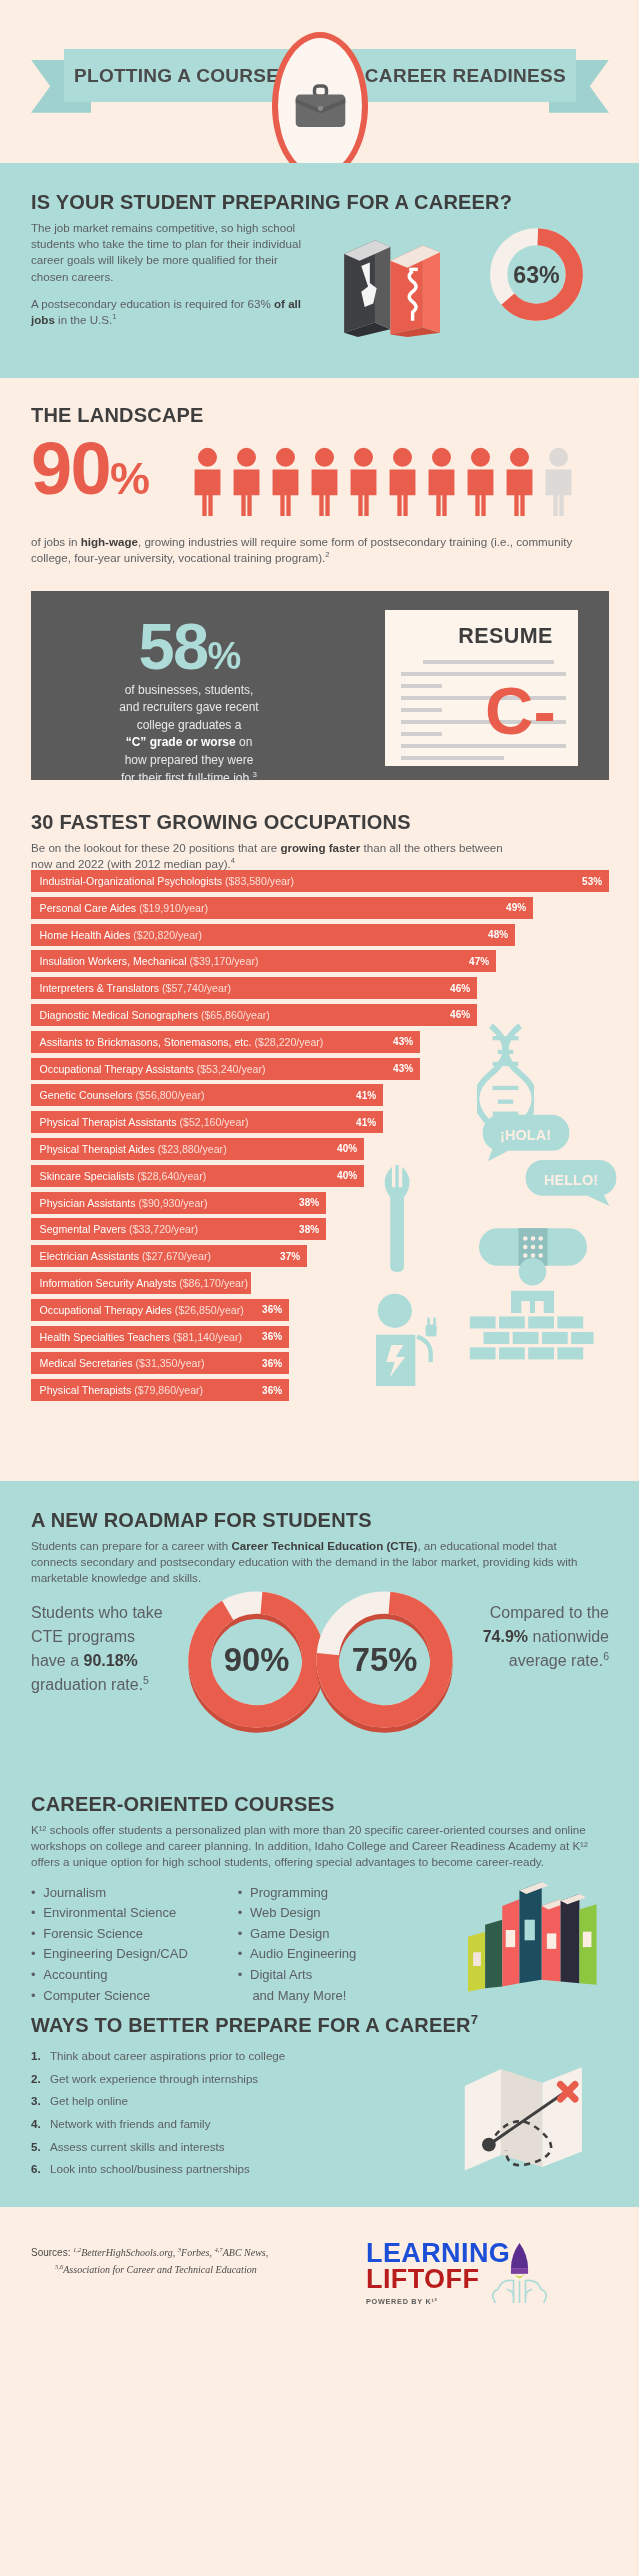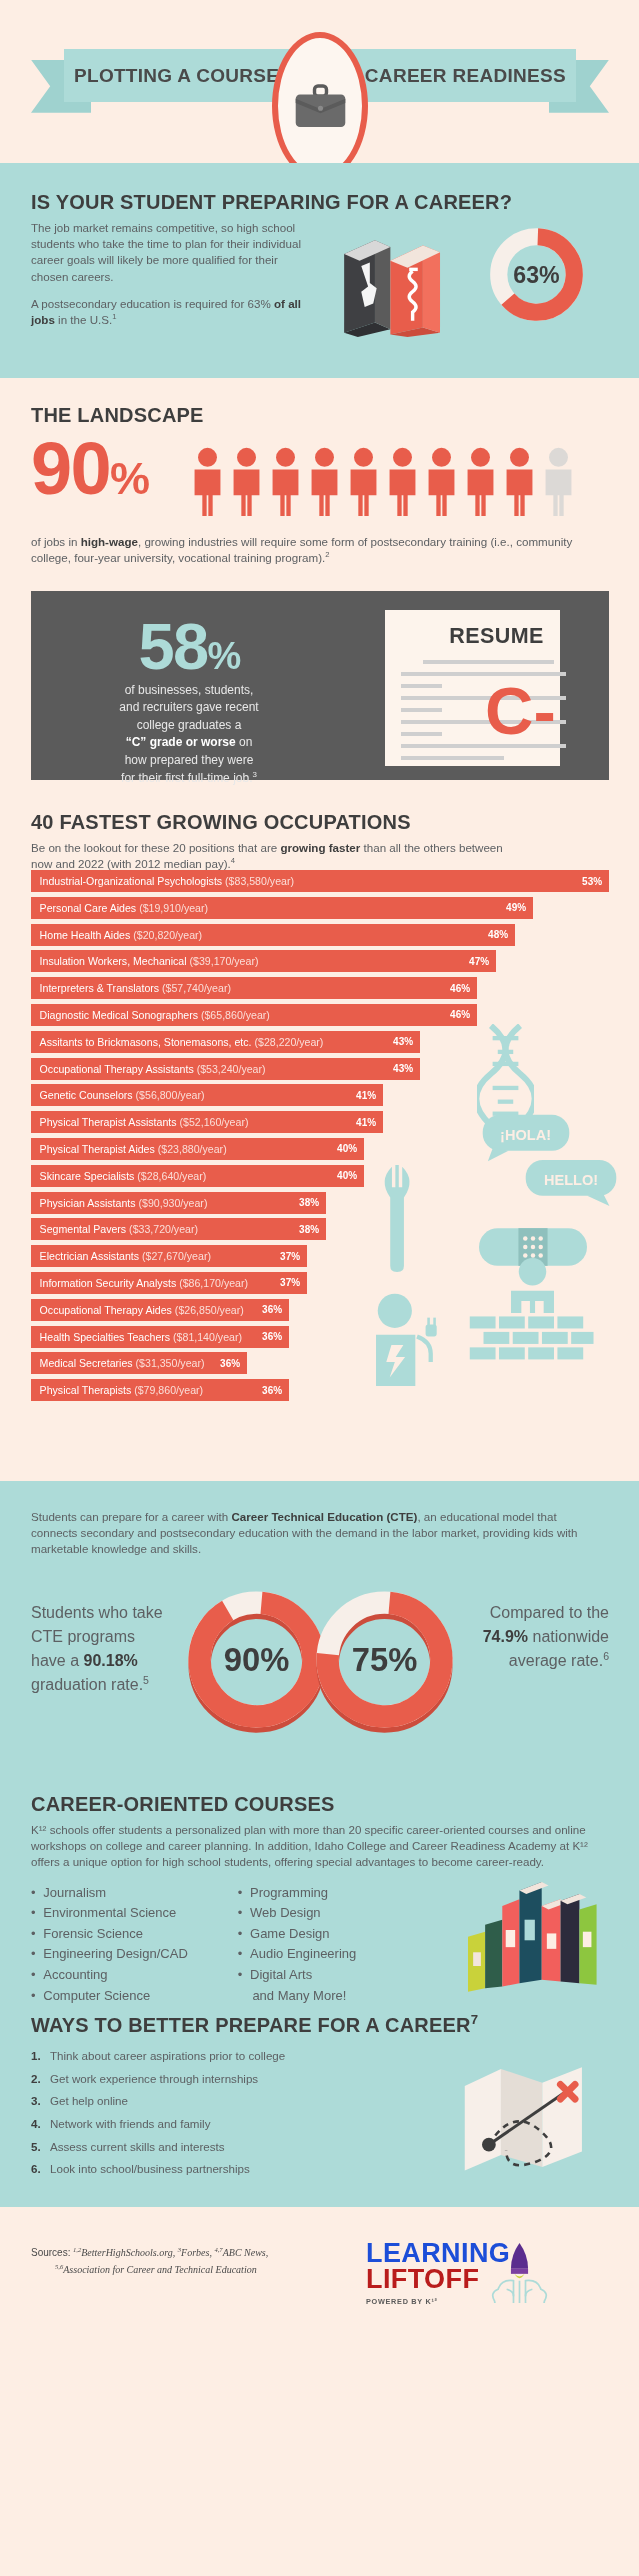--- a/index.html
+++ b/index.html
@@ -81,21 +81,21 @@
   .s3-box {
     position: absolute; left: 31px; top: 6.9px; width: 578px; height: 189px;
     background: #5b5b5b;
   }
   .s3-left { position: absolute; left: 29px; top: 26px; width: 258px; text-align: center; }
   .big58 { font-size: 65px; font-weight: bold; color: #addbd8; line-height: .92; letter-spacing: -1.7px; }
   .big58 .pct { font-size: 38px; }
   .s3-left p { font-size: 12px; line-height: 1.46; color: #e8e8e8; margin-top: 5.2px; }
   .s3-left p b { color: #ffffff; }
   .resume {
-    position: absolute; left: 354px; top: 19px; width: 175px; height: 156px;
+    position: absolute; left: 354px; top: 19px; width: 193px; height: 156px;
     background: #fdf4ec;
     padding-left: 48px;
   }
   .resume-title {
     text-align: center; font-size: 21.5px; font-weight: bold;
     color: #3e3e3e; padding-top: 14.6px; letter-spacing: 0.4px;
   }
   .rline { position: absolute; height: 4.3px; background: #cfcfcf; }
   .resume-c {
     position: absolute; left: 100px; top: 74px;
@@ -302,21 +302,21 @@
       <div class="rline" style="left:15.5px;  top:110px; width:165px;"></div>
       <div class="rline" style="left:15.5px;  top:122px; width:41px;"></div>
       <div class="rline" style="left:15.5px;  top:134px; width:165px;"></div>
       <div class="rline" style="left:15.5px;  top:146px; width:103px;"></div>
       <div class="resume-c">C-</div>
     </div>
   </div>
 </div>
 
 <div class="sec-cream s4 pad">
-  <h2 class="sec-title">40 FASTEST GROWING OCCUPATIONS</h2>
+  <h2 class="sec-title">30 FASTEST GROWING OCCUPATIONS</h2>
   <p class="body-text" style="width:481px">
     <span>Be on the lookout for these 20 positions that are </span><b>growing faster</b><span> than all the others between now and 2022 (with 2012 median pay).</span><sup>4</sup>
   </p>
 
   <div class="bars" id="bars">
       <div class="bar-row">
         <div class="bar" style="width:578px">
           <span class="bar-label">Industrial-Organizational Psychologists <span class="pay">($83,580/year)</span></span>
           <span class="bar-val">53%</span>
         </div>
@@ -399,39 +399,39 @@
           <span class="bar-val">38%</span>
         </div>
       </div>
       <div class="bar-row">
         <div class="bar" style="width:276px">
           <span class="bar-label">Electrician Assistants <span class="pay">($27,670/year)</span></span>
           <span class="bar-val">37%</span>
         </div>
       </div>
       <div class="bar-row">
-        <div class="bar" style="width:276px">
+        <div class="bar" style="width:220px">
           <span class="bar-label">Information Security Analysts <span class="pay">($86,170/year)</span></span>
           <span class="bar-val">37%</span>
         </div>
       </div>
       <div class="bar-row">
         <div class="bar" style="width:258px">
           <span class="bar-label">Occupational Therapy Aides <span class="pay">($26,850/year)</span></span>
           <span class="bar-val">36%</span>
         </div>
       </div>
       <div class="bar-row">
         <div class="bar" style="width:258px">
           <span class="bar-label">Health Specialties Teachers <span class="pay">($81,140/year)</span></span>
           <span class="bar-val">36%</span>
         </div>
       </div>
       <div class="bar-row">
-        <div class="bar" style="width:216px">
+        <div class="bar" style="width:258px">
           <span class="bar-label">Medical Secretaries <span class="pay">($31,350/year)</span></span>
           <span class="bar-val">36%</span>
         </div>
       </div>
       <div class="bar-row">
         <div class="bar" style="width:258px">
           <span class="bar-label">Physical Therapists <span class="pay">($79,860/year)</span></span>
           <span class="bar-val">36%</span>
         </div>
       </div>
@@ -505,20 +505,21 @@
         <rect x="120" y="86" width="26" height="14"></rect>
       <rect x="2" y="104" width="30" height="14"></rect>
         <rect x="36" y="104" width="30" height="14"></rect>
       <rect x="70" y="104" width="30" height="14"></rect>
         <rect x="104" y="104" width="30" height="14"></rect>
     </g>
   </svg>
 </div>
 
 <div class="sec-teal s5 pad">
+  <h2 class="sec-title">A NEW ROADMAP FOR STUDENTS</h2>
   <p class="body-text">
     <span>Students can prepare for a career with </span><b>Career Technical Education (CTE)</b><span>, an educational model that connects secondary and postsecondary education with the demand in the labor market, providing kids with marketable knowledge and skills.</span>
   </p>
 
   <div class="donuts">
     <div class="donut-side donut-left">
       <span>Students who take CTE programs have a </span><b>90.18%</b><span> graduation rate.</span><sup>5</sup>
     </div>
 
     <svg style="position:absolute;left:179px;top:0;" width="155" height="155" viewBox="0 0 180 180">

